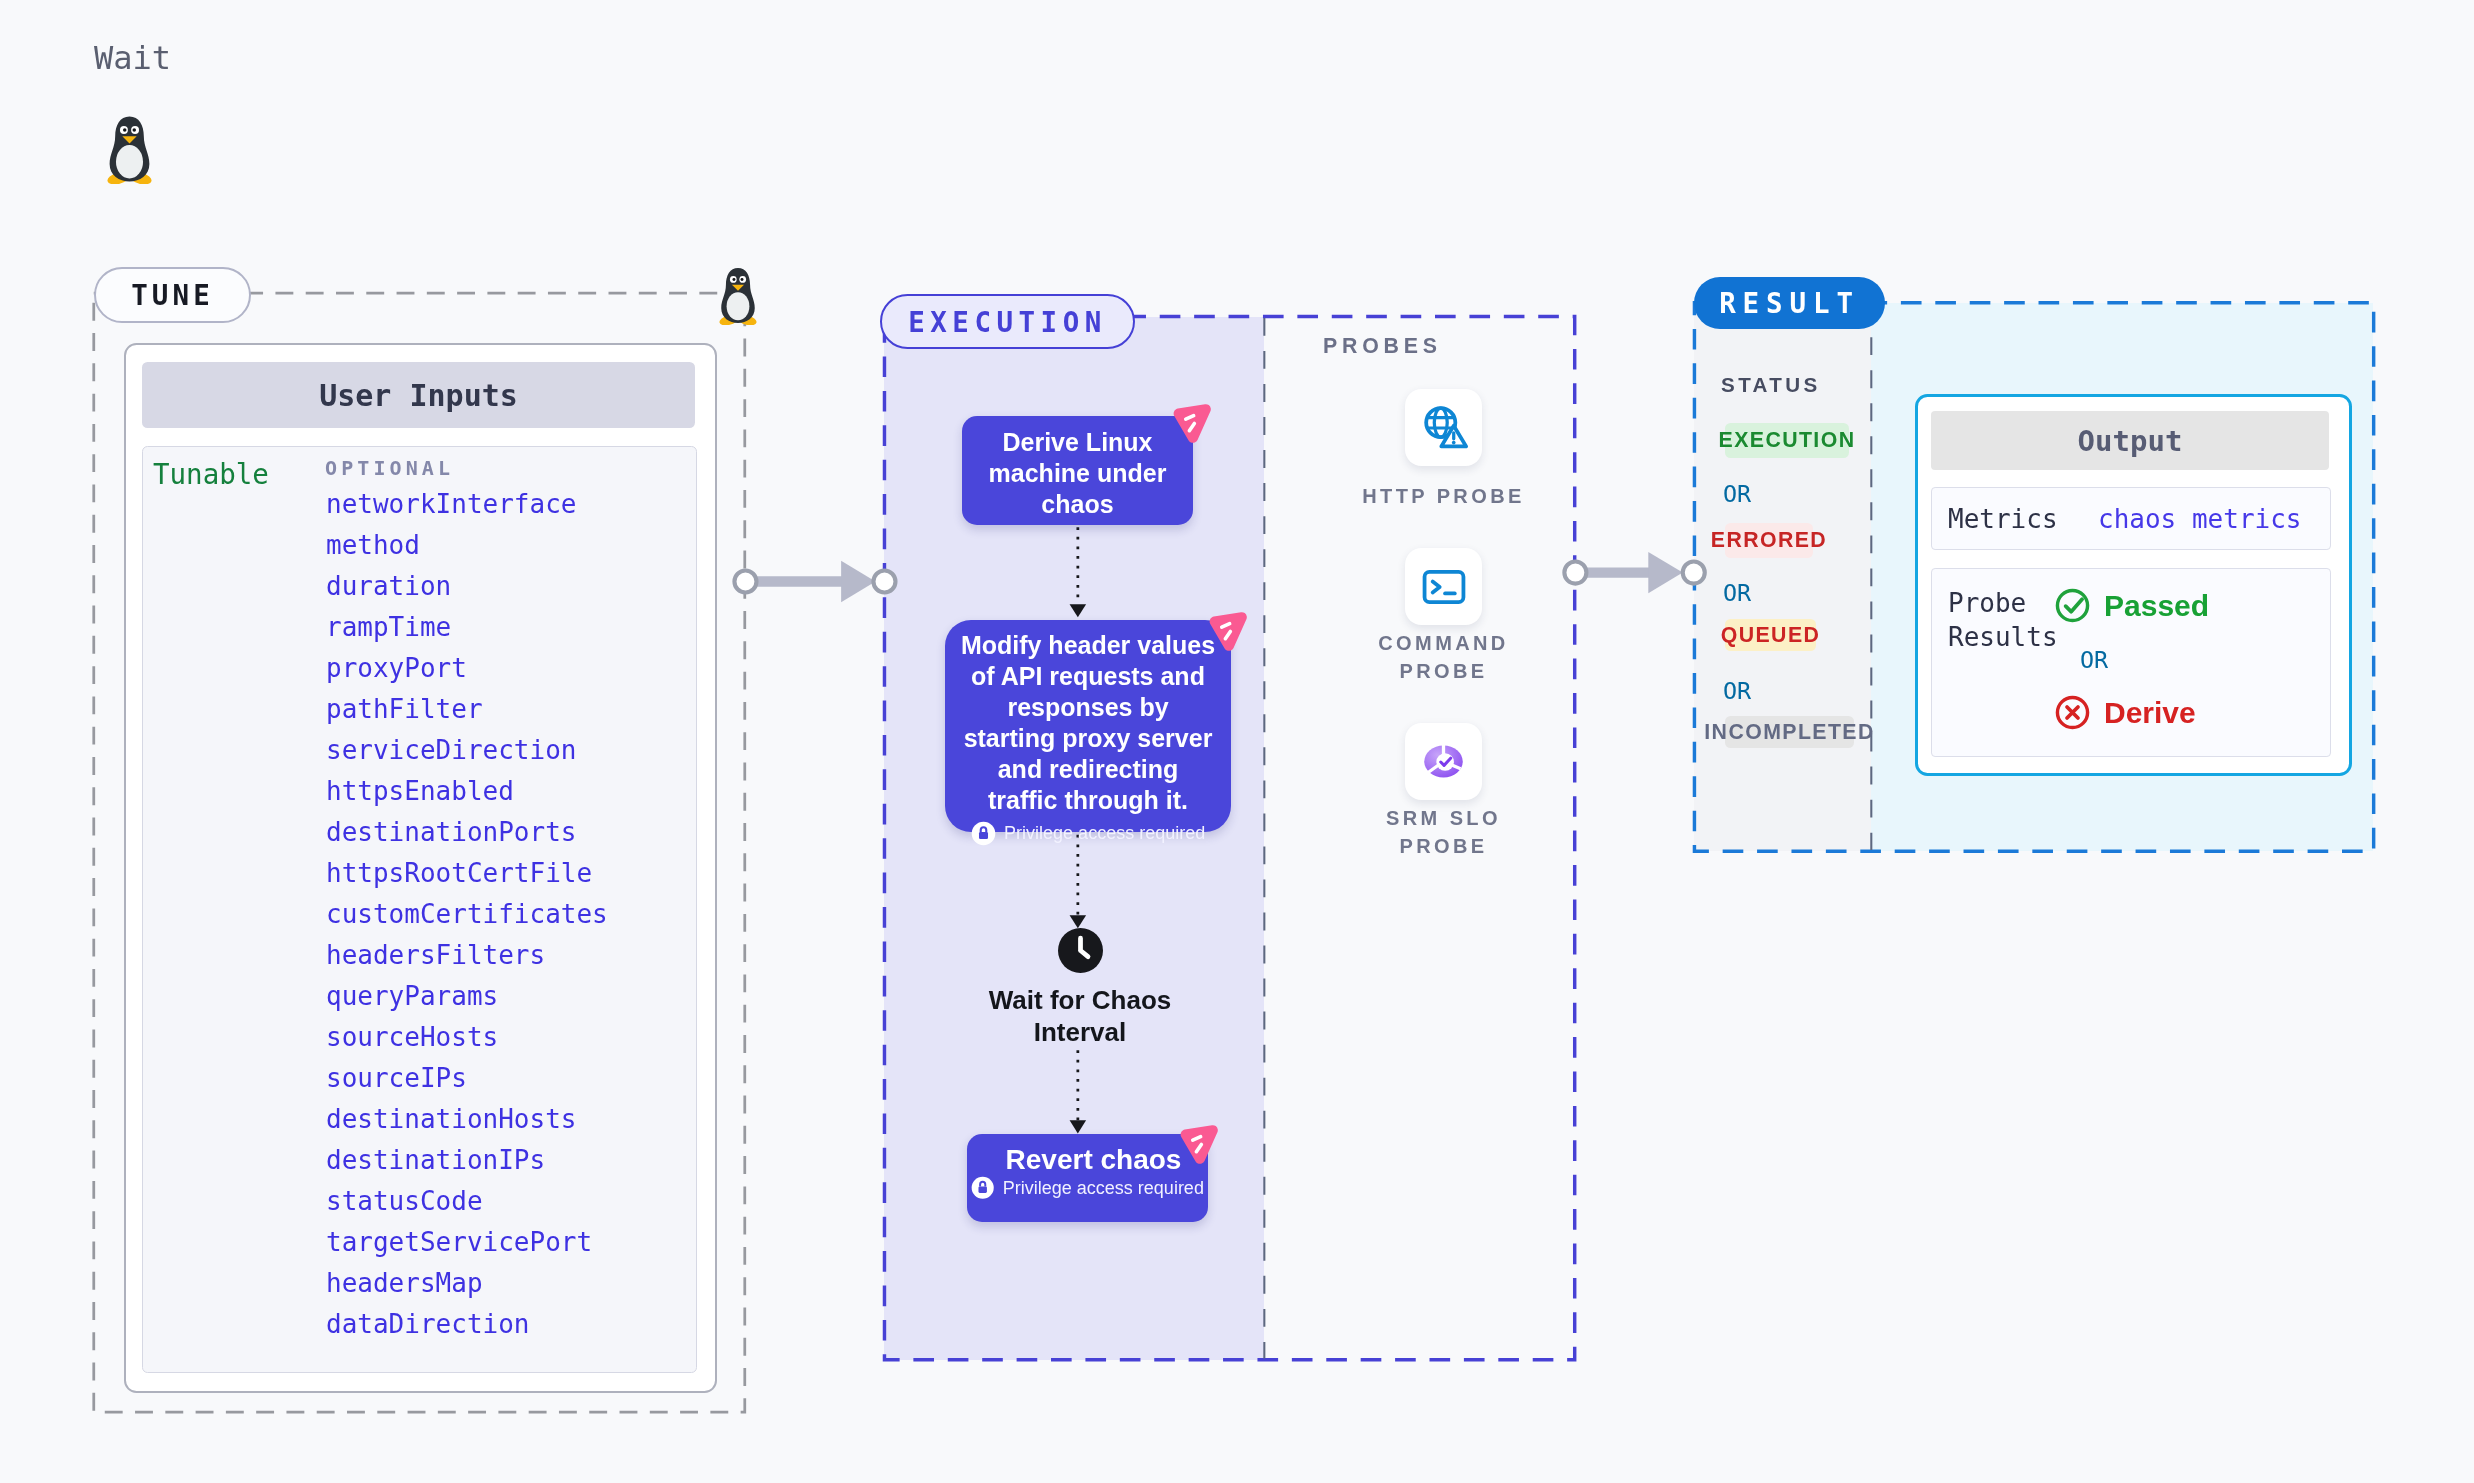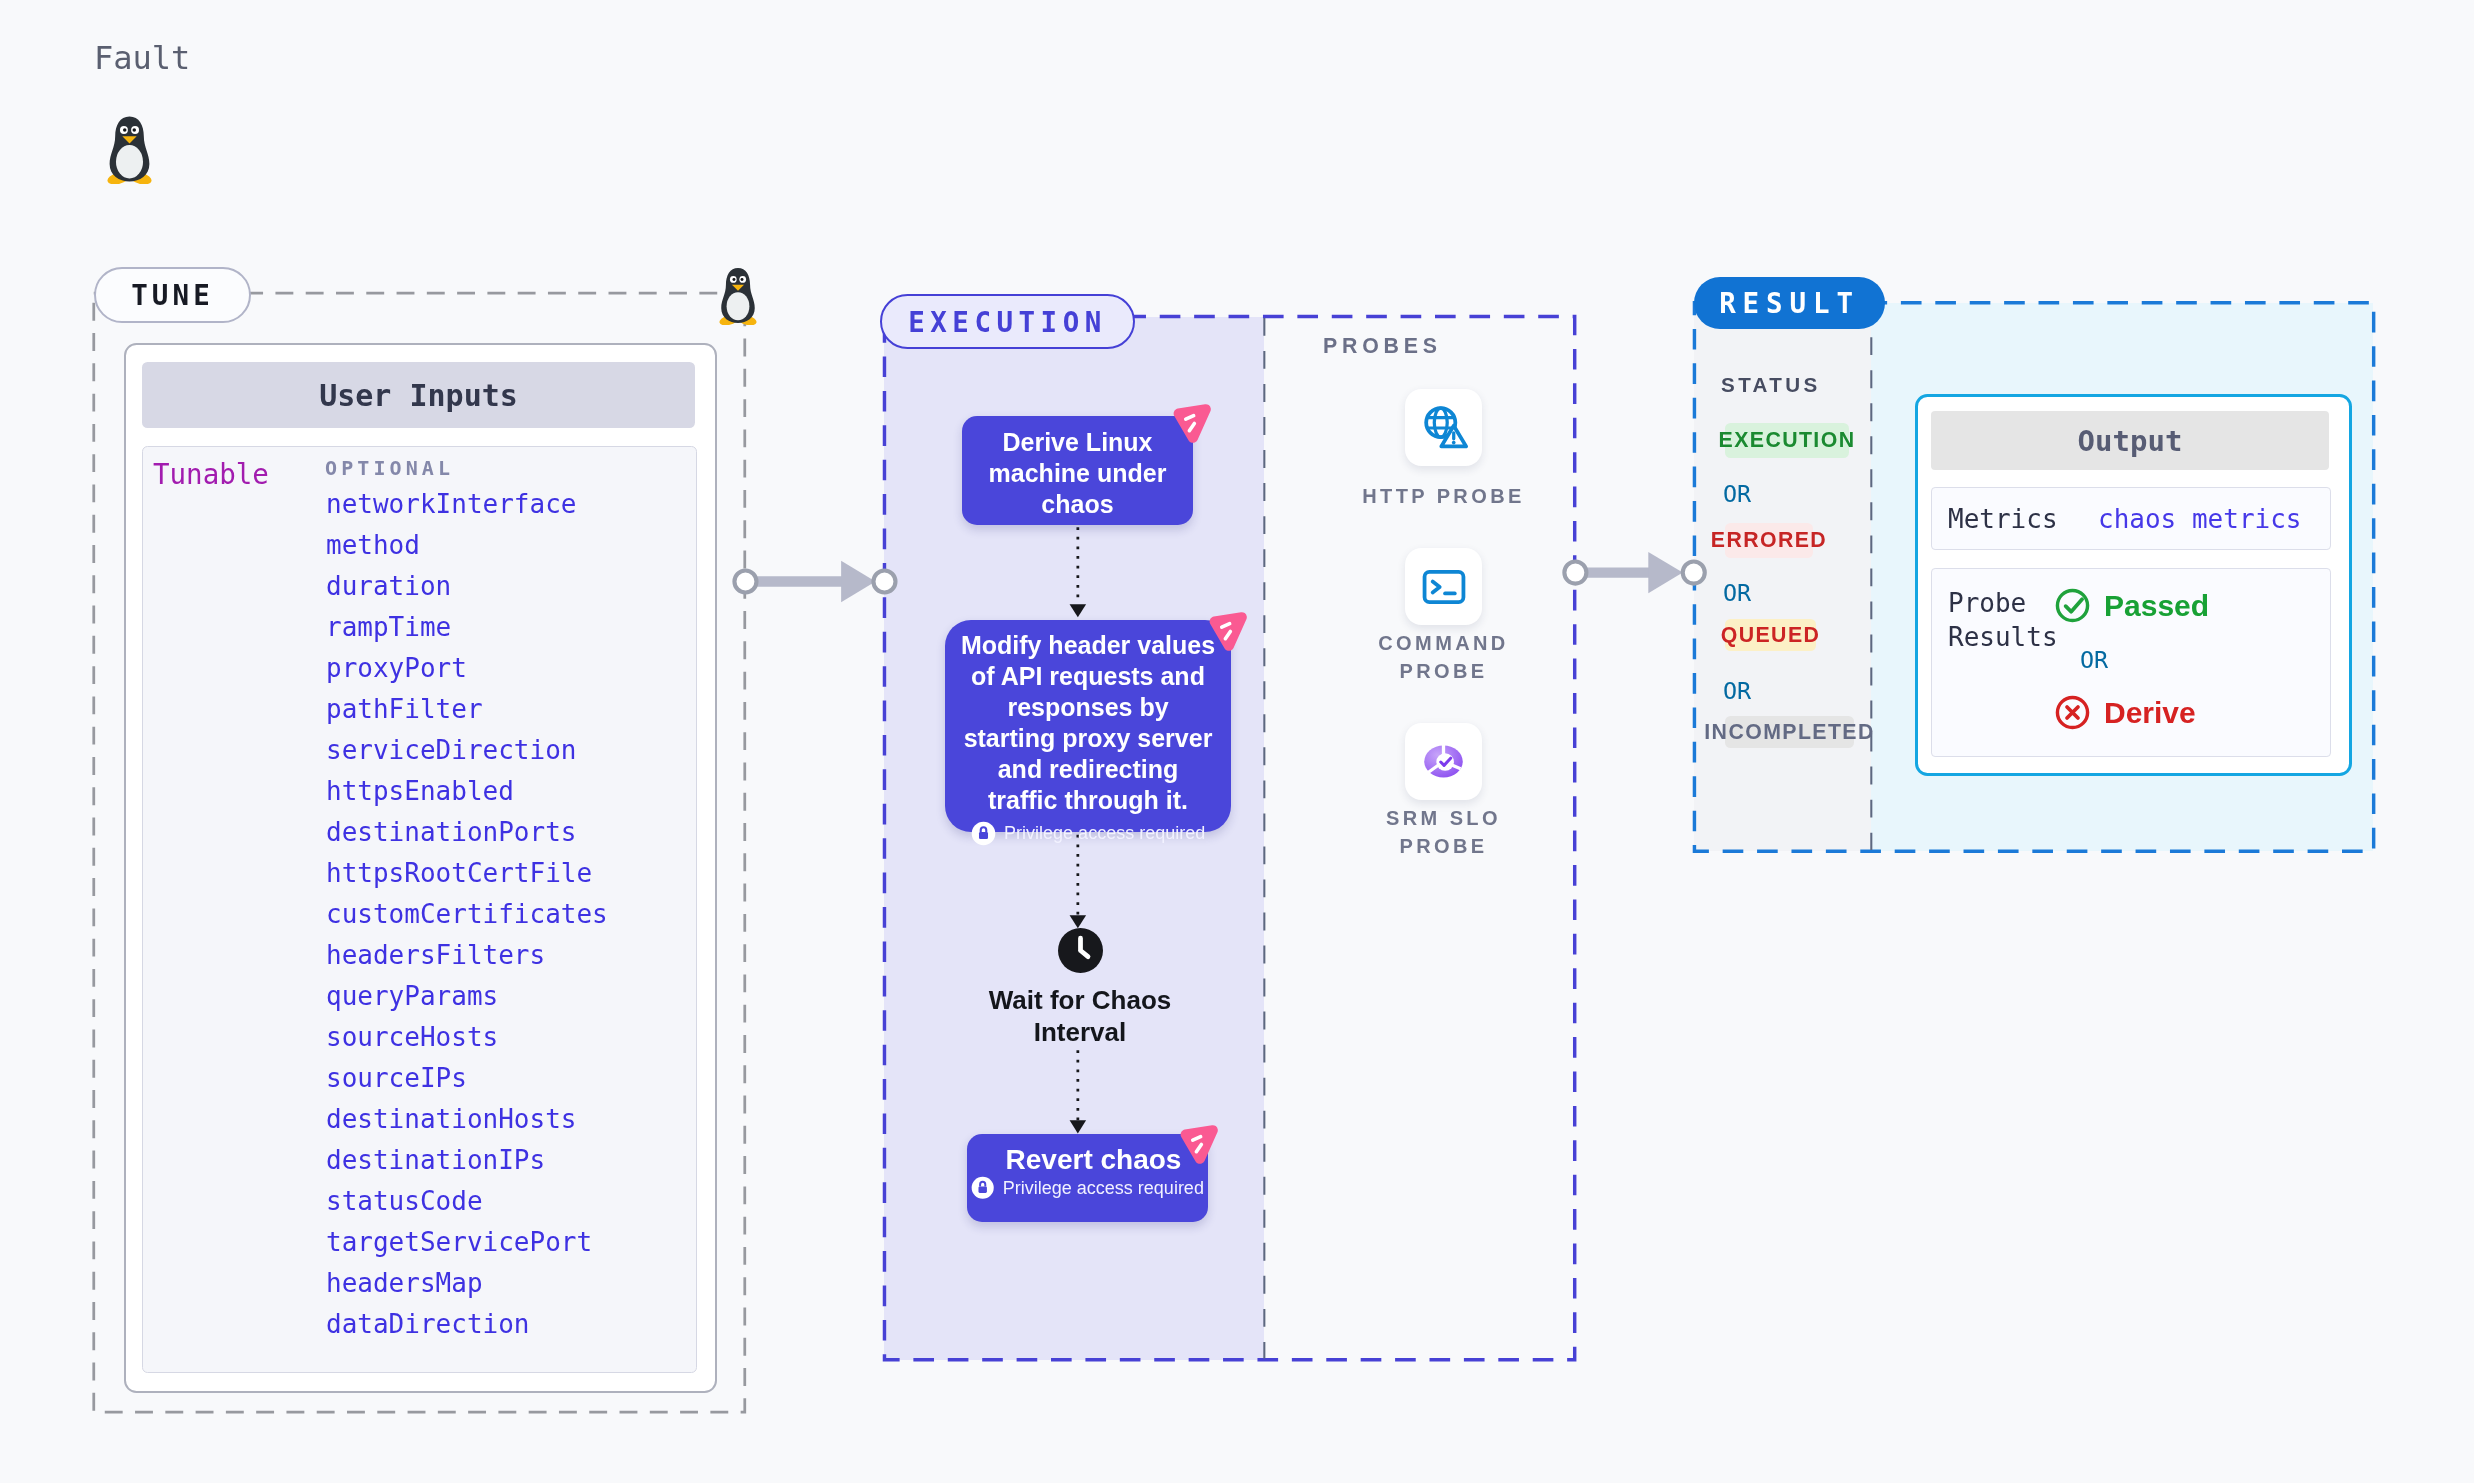--- a/index.html
+++ b/index.html
@@ -27,21 +27,21 @@
              color:#4540d6;font-size:27.5px;letter-spacing:5.5px;}
   .pill-result{left:1694px;top:277px;width:191px;height:52px;background:#1173d3;border:none;
                color:#ffffff;font-size:27.5px;letter-spacing:6.9px;}
 
   
   .ui-card{left:124px;top:343px;width:589px;height:1046px;background:#ffffff;border:2.1px solid #aeb1bd;
            border-radius:12.4px;}
   .ui-titlebar{left:142px;top:362px;width:553px;height:66px;background:#d7d8e5;border-radius:5.5px;
                display:flex;align-items:center;justify-content:center;font-size:30px;font-weight:bold;color:#32374c;}
   .ui-panel{left:142px;top:446px;width:553px;height:925px;background:#f5f6fa;border:1.4px solid #d6d8e4;border-radius:5.5px;}
-  .tunable-label{left:153px;top:458px;font-size:27.5px;color:#a21caf;}
+  .tunable-label{left:153px;top:458px;font-size:27.5px;color:#15803d;}
   .optional-label{left:325px;top:456px;font-size:20px;font-weight:bold;color:#8488aa;letter-spacing:4.1px;}
   .param-list{left:326px;top:491px;width:358px;display:flex;flex-direction:column;gap:15px;}
   .param-list .param{font-family:"DejaVu Sans Mono",monospace;font-size:26px;color:#3e31e2;line-height:26px;cursor:pointer;}
 
   
   .exec-fill{left:884px;top:317px;width:380px;height:1043px;background:#e4e4f8;}
   .status-fill{left:1694px;top:303px;width:177px;height:548px;background:#f2f3f6;}
   .cyan-fill{left:1871px;top:303px;width:502px;height:548px;background:#e8f6fc;}
 
   .chaos-box{background:#4a46da;border-radius:15px;color:#fff;text-align:center;
@@ -139,21 +139,21 @@
       <line x1="1566" y1="1213" x2="1566" y2="1330"></line>
       <line x1="1566" y1="1526" x2="1566" y2="1628"></line>
     </g>
     <g fill="#17181c">
       <polygon points="1554,878 1578,878 1566,897"></polygon>
       <polygon points="1554,1330 1578,1330 1566,1349"></polygon>
       <polygon points="1554,1628 1578,1628 1566,1647"></polygon>
     </g>
   </svg>
 
-  <div class="abs content mono fault-label">Fault</div>
+  <div class="abs content mono fault-label">Wait</div>
 
   <svg class="abs content tux-large" viewBox="0 0 72 88">
     <ellipse cx="22" cy="81" rx="14" ry="7" fill="#f6b40e" transform="rotate(-14 22 81)"></ellipse>
     <ellipse cx="50" cy="81" rx="14" ry="7" fill="#f6b40e" transform="rotate(14 50 81)"></ellipse>
     <path d="M36,3 C24,3 18,14 18,28 C18,42 11,50 11,63 C11,77 23,85 36,85 C49,85 61,77 61,63 C61,50 54,42 54,28 C54,14 48,3 36,3 Z" fill="#2b3137"></path>
     <ellipse cx="36" cy="60" rx="17" ry="21" fill="#edf0f1"></ellipse>
     <circle cx="29" cy="20" r="5" fill="#ffffff"></circle>
       <circle cx="43" cy="20" r="5" fill="#ffffff"></circle>
     <circle cx="30" cy="20" r="2.2" fill="#14161a"></circle>
       <circle cx="42" cy="20" r="2.2" fill="#14161a"></circle>

